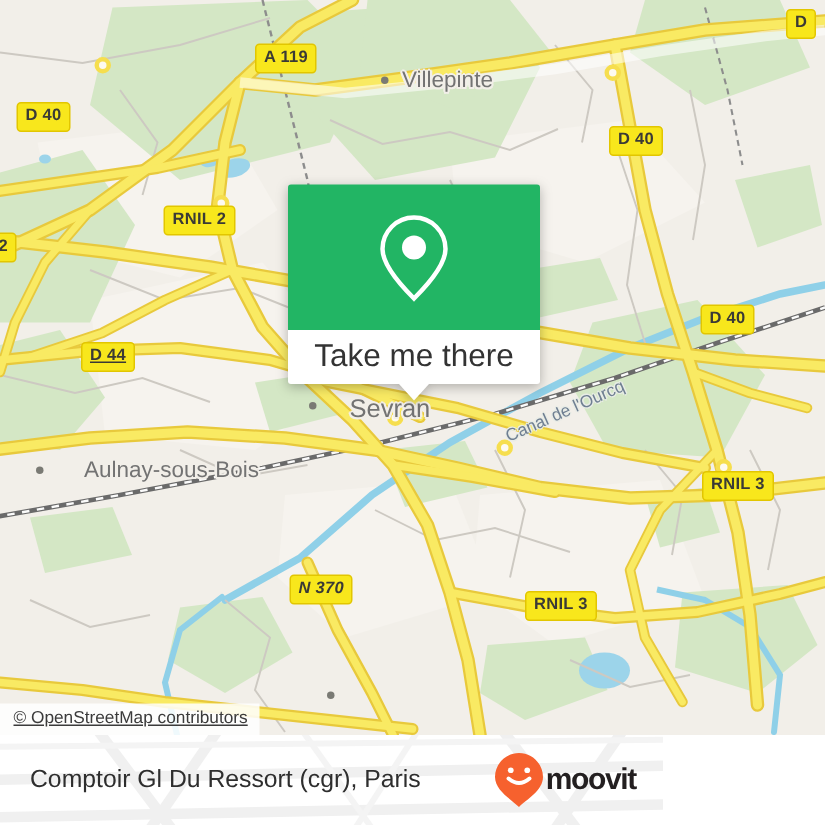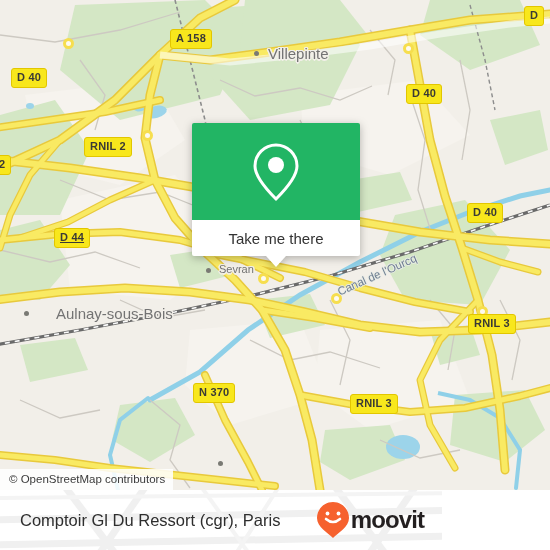--- a/index.html
+++ b/index.html
@@ -50,21 +50,21 @@
   .place {
     position: absolute;
     color: #737373;
     font-family: "Liberation Sans", sans-serif;
     font-size: 15px;
     white-space: nowrap;
     text-shadow:
       1.5px 0 #f2efe9, -1.5px 0 #f2efe9, 0 1.5px #f2efe9, 0 -1.5px #f2efe9,
       1px 1px #f2efe9, -1px 1px #f2efe9, 1px -1px #f2efe9, -1px -1px #f2efe9;
   }
-  .place.small { font-size: 11px; }
+  .place.small { font-size: 17px; margin-left: 14px; }
   .placedot {
     position: absolute;
     width: 5px; height: 5px;
     border-radius: 50%;
     background: #7a7a74;
   }
 
   
   .canal-label {
     position: absolute;
@@ -107,21 +107,21 @@
     background: #ffffff;
     border-radius: 0 0 2px 2px;
     display: flex;
     align-items: center;
     justify-content: center;
     position: relative;
   }
   #callout-label {
     color: #333333;
     font-family: "Liberation Sans", sans-serif;
-    font-size: 15px;
+    font-size: 21px;
   }
   #callout-tip {
     position: absolute;
     left: 50%;
     margin-left: -10px;
     bottom: -11px;
     width: 0; height: 0;
     border-left: 10px solid transparent;
     border-right: 10px solid transparent;
     border-top: 11px solid #ffffff;
@@ -131,20 +131,21 @@
   #osm-attr {
     position: absolute;
     left: 0;
     bottom: 0;
     background: rgba(255,255,255,0.86);
     color: #3b3b3b;
     font-family: "Liberation Sans", sans-serif;
     font-size: 11.5px;
     padding: 4px 8px 5px 9px;
     white-space: nowrap;
+    text-decoration: underline;
   }
 
   
   #bottombar {
     position: absolute;
     left: 0;
     top: 490px;
     width: 442px;
     height: 60px;
     background: #ffffff;
@@ -171,21 +172,21 @@
     right: 18px;
     top: 50%;
     transform: translateY(-50%);
     display: flex;
     align-items: center;
   }
   #logo-wordmark {
     color: #231f20;
     font-family: "Liberation Sans", sans-serif;
     font-weight: bold;
-    font-size: 24px;
+    font-size: 20px;
     letter-spacing: -0.9px;
     margin-left: 1px;
   }
 </style>
 </head>
 <body>
 
 <div id="app">
 
   <div id="map">
@@ -317,30 +318,30 @@
 
     <div class="placedot" style="left:254px; top:51px;"></div>
     <div class="placedot" style="left:206px; top:268px;"></div>
     <div class="placedot" style="left:24px;  top:311px;"></div>
     <div class="placedot" style="left:218px; top:461px;"></div>
 
     <div class="place" style="left:268px; top:45px;">Villepinte</div>
     <div class="place small" style="left:219px; top:263px;">Sevran</div>
     <div class="place" style="left:37px; top:305px;margin-left:19px;">Aulnay-sous-Bois</div>
 
-    <div class="shield" style="left:170px; top:29px;">A 158</div>
+    <div class="shield" style="left:170px; top:29px;">A 119</div>
     <div class="shield" style="left:11px;  top:68px;">D 40</div>
     <div class="shield" style="left:406px; top:84px;">D 40</div>
     <div class="shield" style="left:524px; top:6px;">D</div>
-    <div class="shield" style="left:84px;  top:137px;text-align:center;">RNIL 2</div>
+    <div class="shield" style="left:109px;  top:137px;text-align:center;">RNIL 2</div>
     <div class="shield" style="left:-7px;  top:155px;">2</div>
     <div class="shield" style="left:54px;  top:228px;text-decoration:underline;">D 44</div>
     <div class="shield" style="left:467px; top:203px;">D 40</div>
     <div class="shield" style="left:468px; top:314px;">RNIL 3</div>
-    <div class="shield" style="left:193px; top:383px;">N 370</div>
+    <div class="shield" style="left:193px; top:383px;font-style:italic;">N 370</div>
     <div class="shield" style="left:350px; top:394px;">RNIL 3</div>
 
     <div id="callout">
       <div id="callout-top">
         <svg width="52" height="62" viewBox="0 0 52 62">
           <path d="M26 4 C14.4 4 5 13.4 5 25 C5 36 18 50 26 58 C34 50 47 36 47 25 C47 13.4 37.6 4 26 4 Z" fill="none" stroke="#ffffff" stroke-width="3"></path>
           <circle cx="26" cy="24" r="8" fill="#ffffff"></circle>
         </svg>
       </div>
       <div id="callout-bottom">

